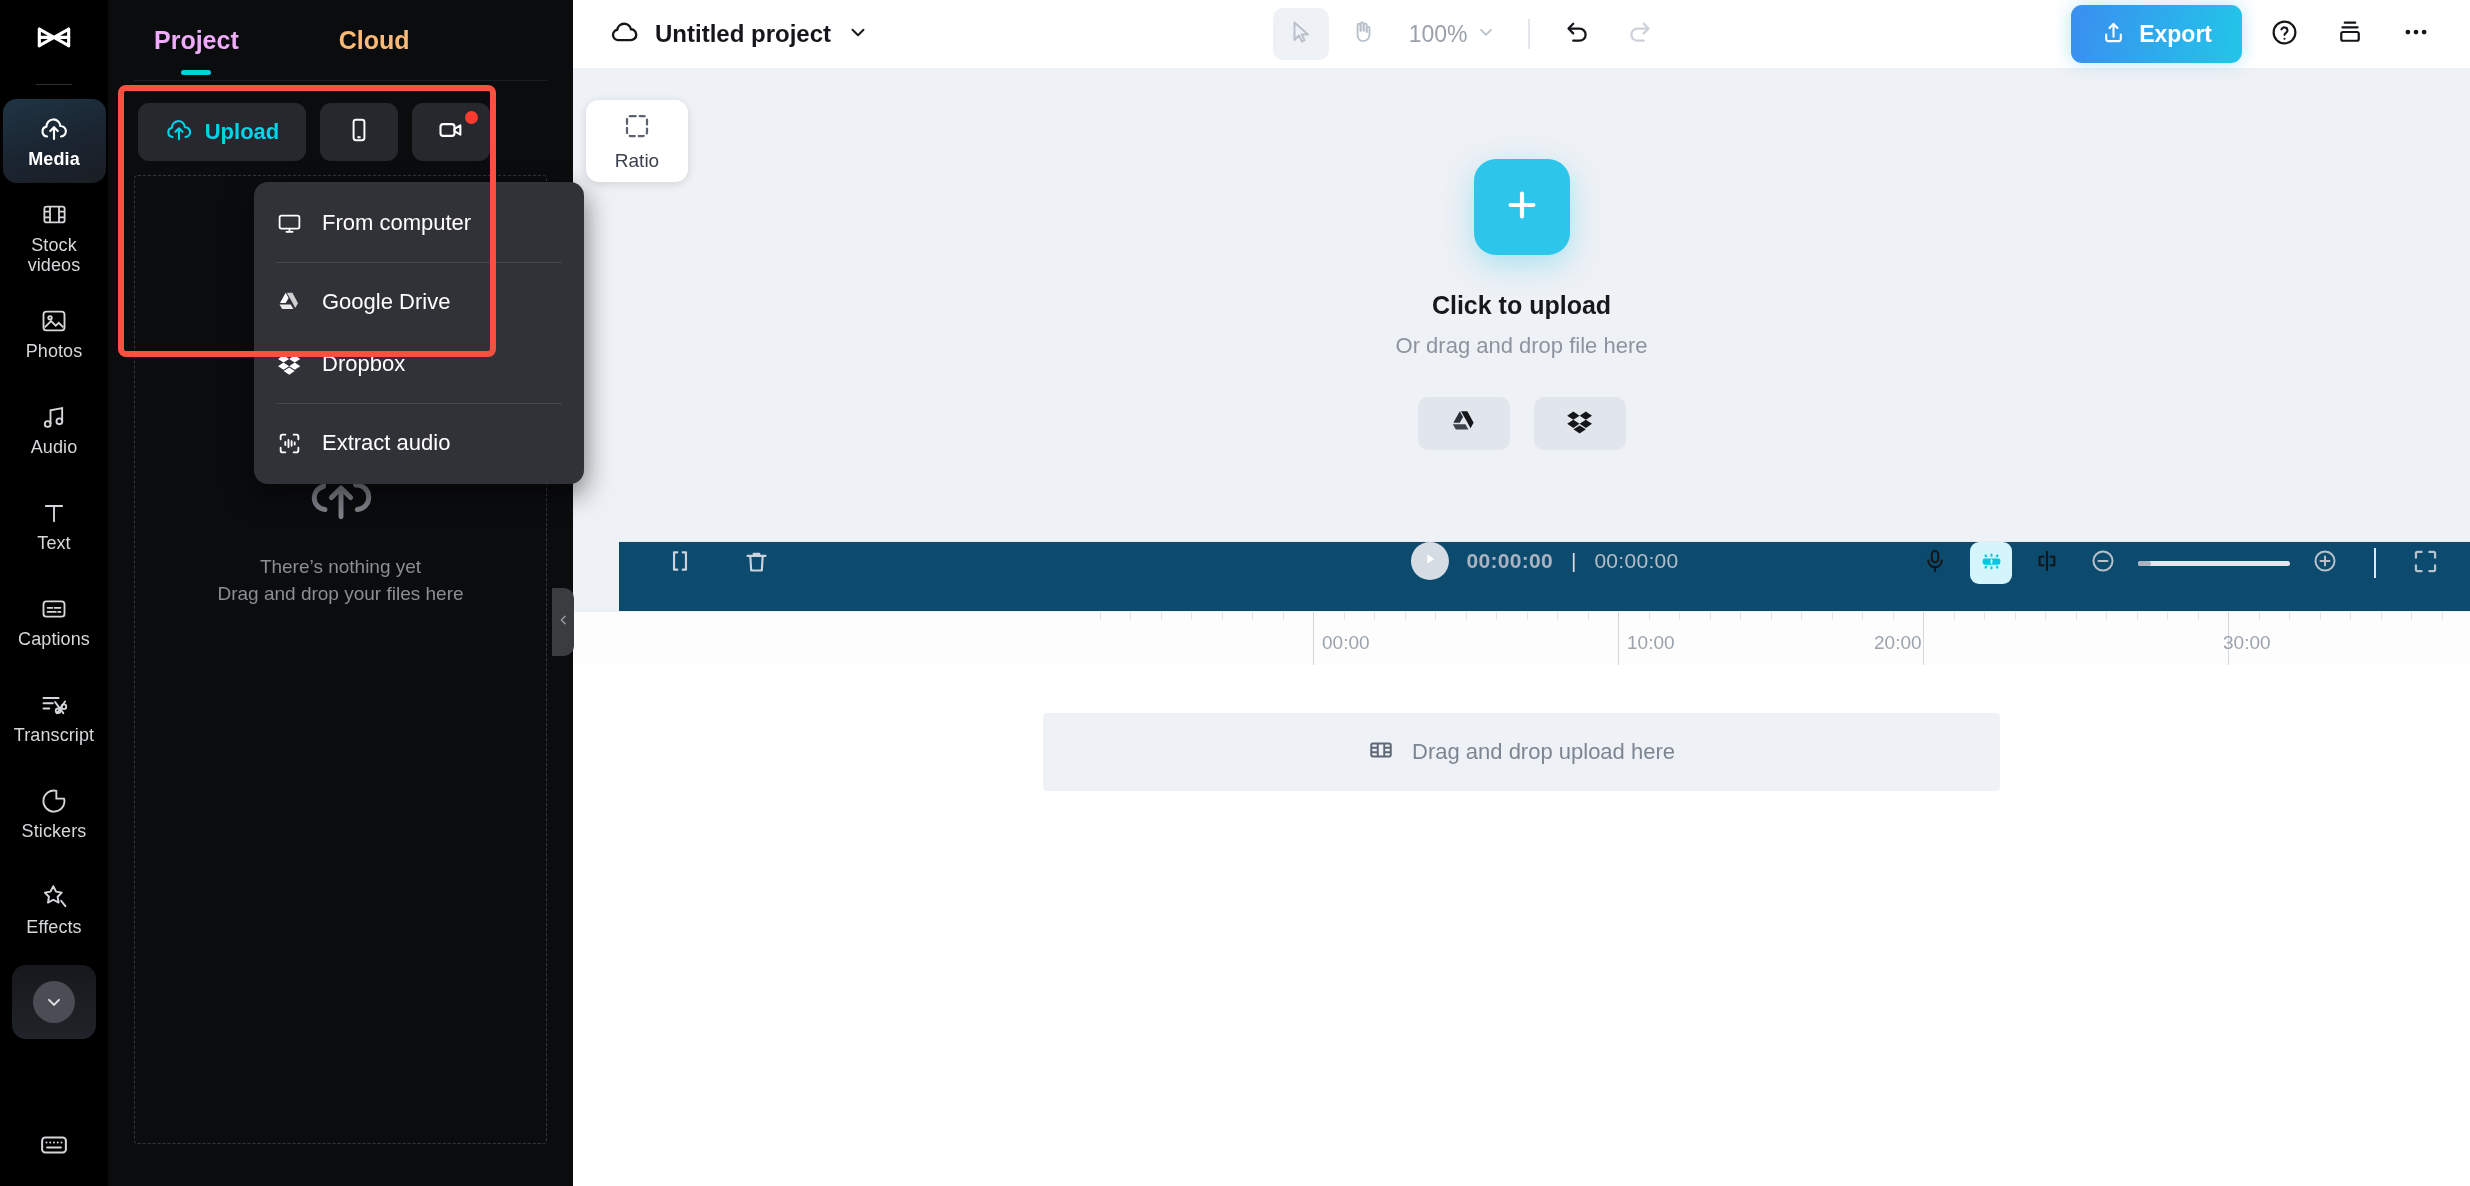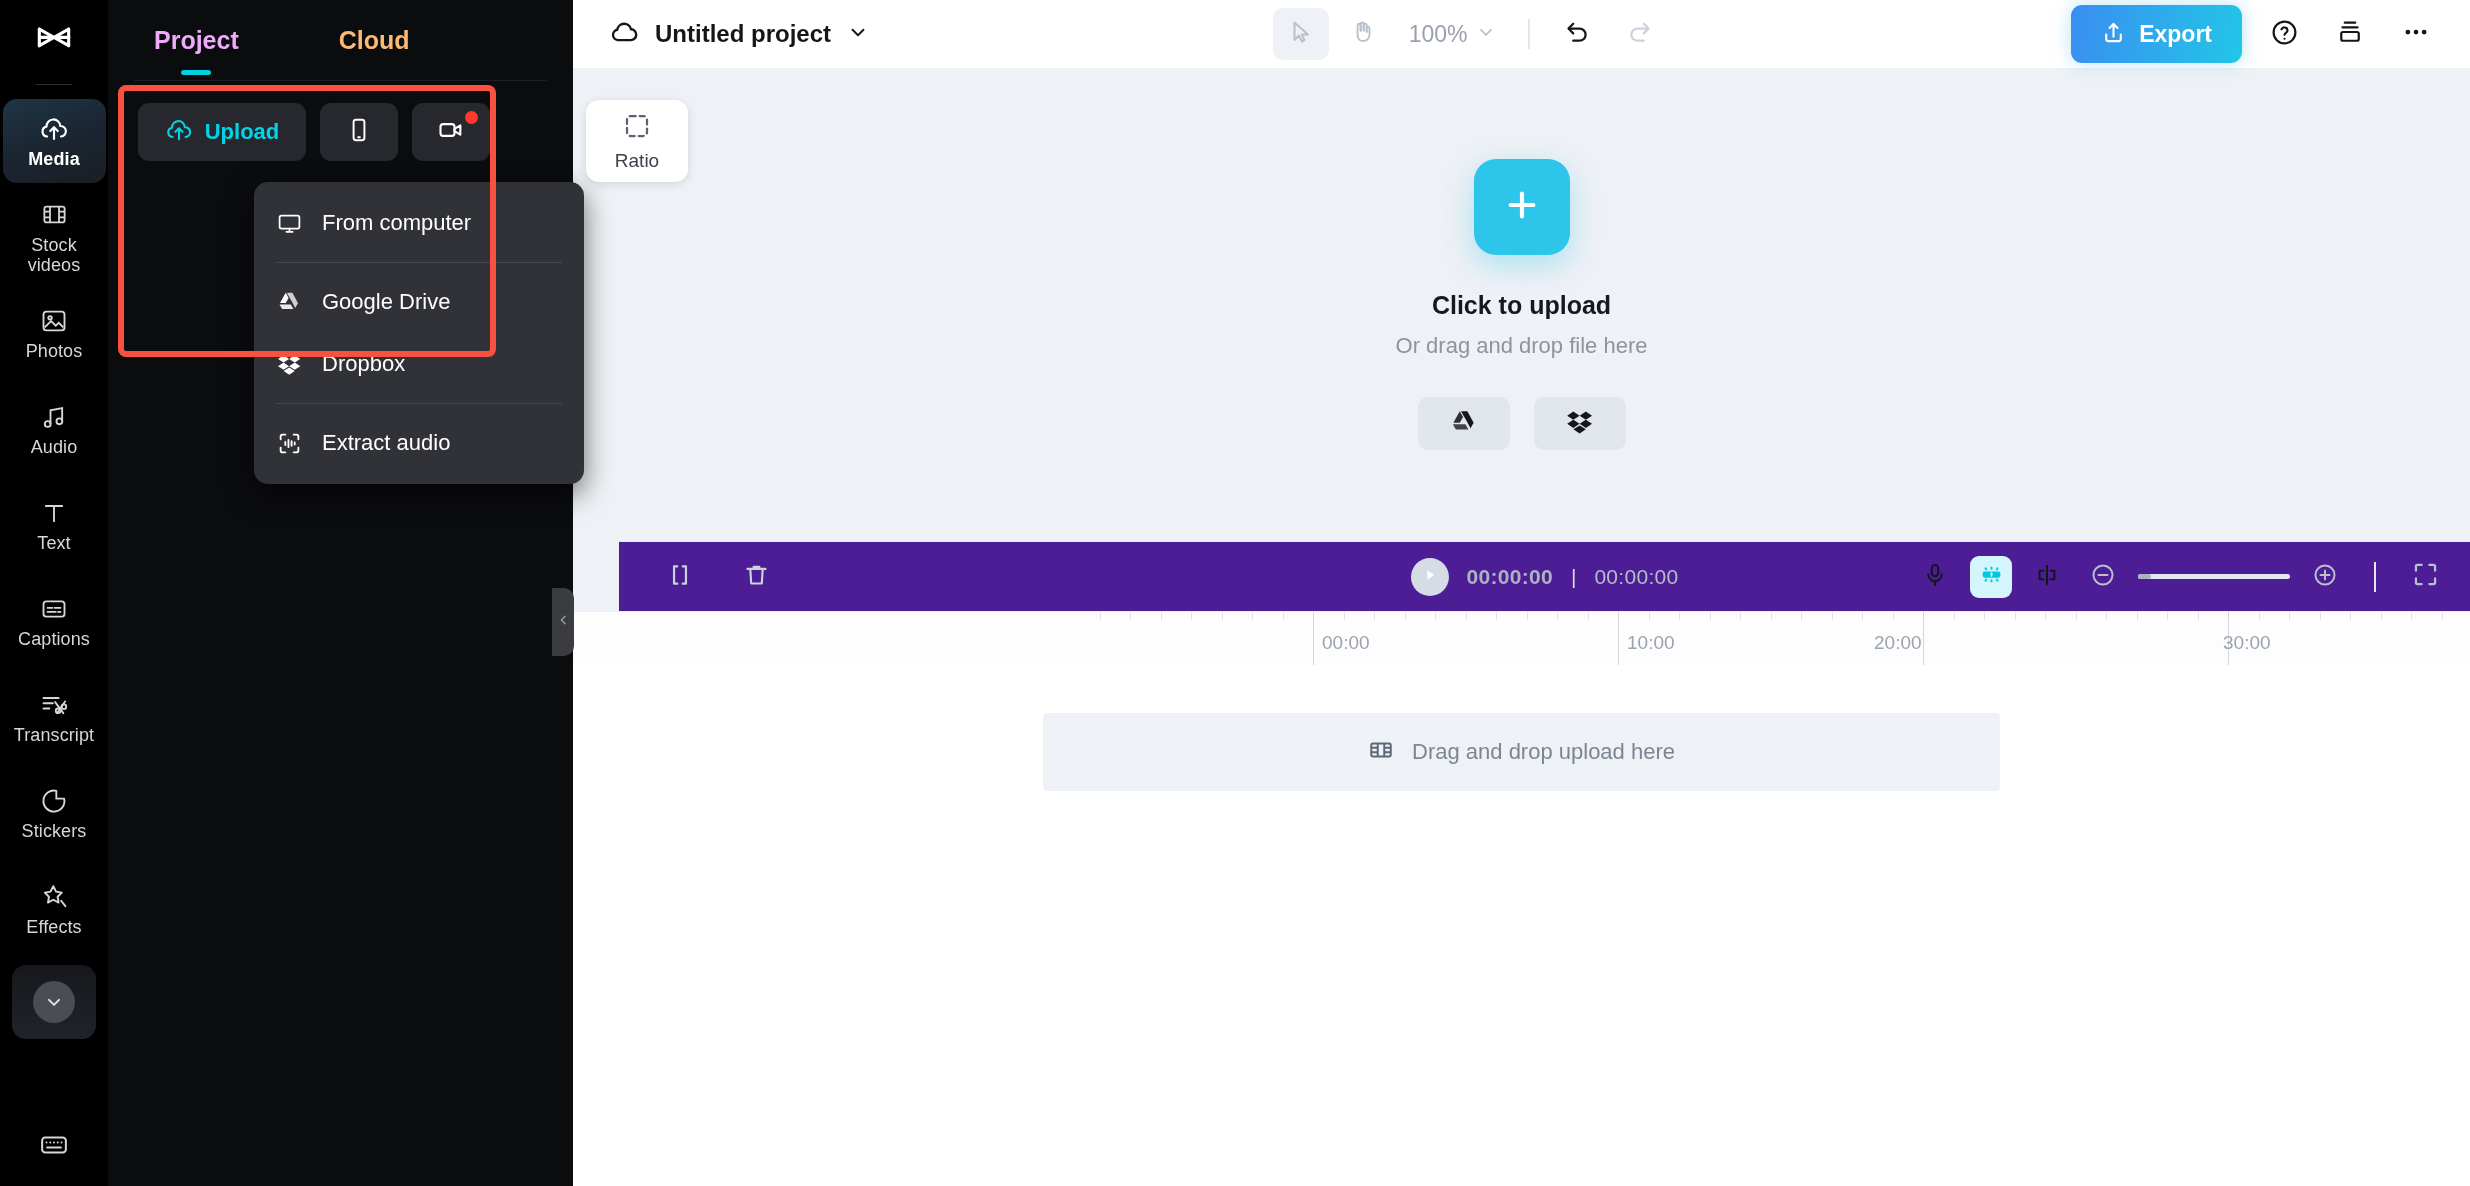--- a/index.html
+++ b/index.html
@@ -197,21 +197,21 @@
   .up-title { margin-top: 36px; font-size: 25px; font-weight: 700; color: #15181d; }
   .up-sub { margin-top: 13px; font-size: 22px; color: #8d949f; }
   .up-btns { margin-top: 38px; display: flex; gap: 24px; }
   .up-btn {
     width: 92px; height: 53px; border-radius: 10px; background: #e1e6ec;
     display:flex; align-items:center; justify-content:center; cursor: pointer;
   }
 
   
   .tl-toolbar {
-    height: 70px; background: #4c1d95; display: flex; align-items: center;
+    height: 70px; background: #0c4a6e; display: flex; align-items: flex-start;
     padding: 0 24px 0 40px; flex-shrink: 0; position: relative;
     border-top: 1px solid #e7eaef;
     margin-left: 46px;
   }
   .tl-left { display: flex; align-items: center; gap: 34px; }
   .tl-mid {
     position: absolute; left: 50%; transform: translateX(-50%);
     display: flex; align-items: center; gap: 18px;
   }
   .play-circle {
@@ -462,20 +462,36 @@
               <path d="M16 3.5h2.7a1.8 1.8 0 0 1 1.8 1.8V8"></path>
             <path d="M20.5 16v2.7a1.8 1.8 0 0 1-1.8 1.8H16"></path>
               <path d="M8 20.5H5.3a1.8 1.8 0 0 1-1.8-1.8V16"></path>
             <path d="M8 10.5v3M11 8.6v6.8M14 9.8v4.4M17 11v2"></path>
           </svg>
         </span>
         <span>Extract audio</span>
       </div>
     </div>
 
+    <div class="panel-body">
+      <div class="drop-dash"></div>
+      <div class="empty">
+        <span>
+          <svg width="70" height="70" viewBox="0 0 24 24" fill="none" stroke="#7f838a" stroke-width="1.7" stroke-linecap="round" stroke-linejoin="round">
+            <path d="M6.5 18A4 4 0 0 1 6 10.1 5.5 5.5 0 0 1 17 9.6 3.6 3.6 0 0 1 17.6 18"></path>
+            <path d="M12 20.5V11"></path>
+              <path d="M8.7 13.9 12 10.6 15.3 13.9"></path>
+          </svg>
+        </span>
+        <div class="empty-txt">
+          <div>There’s nothing yet</div>
+          <div>Drag and drop your files here</div>
+        </div>
+      </div>
+    </div>
 
     <div class="collapse">
       <span>
         <svg width="13" height="20" viewBox="0 0 24 24" fill="none" stroke="#9aa0a8" stroke-width="2.4" stroke-linecap="round" stroke-linejoin="round">
           <path d="M15 5 8 12l7 7"></path>
         </svg>
       </span>
     </div>
   </div>
 

